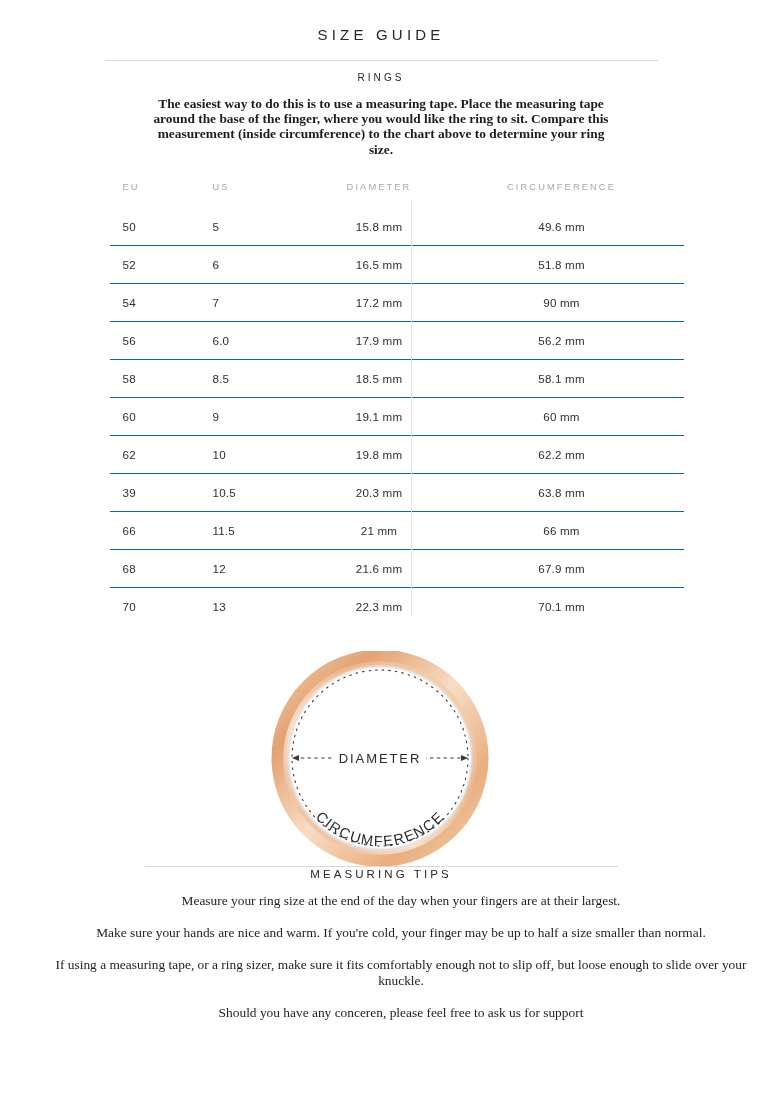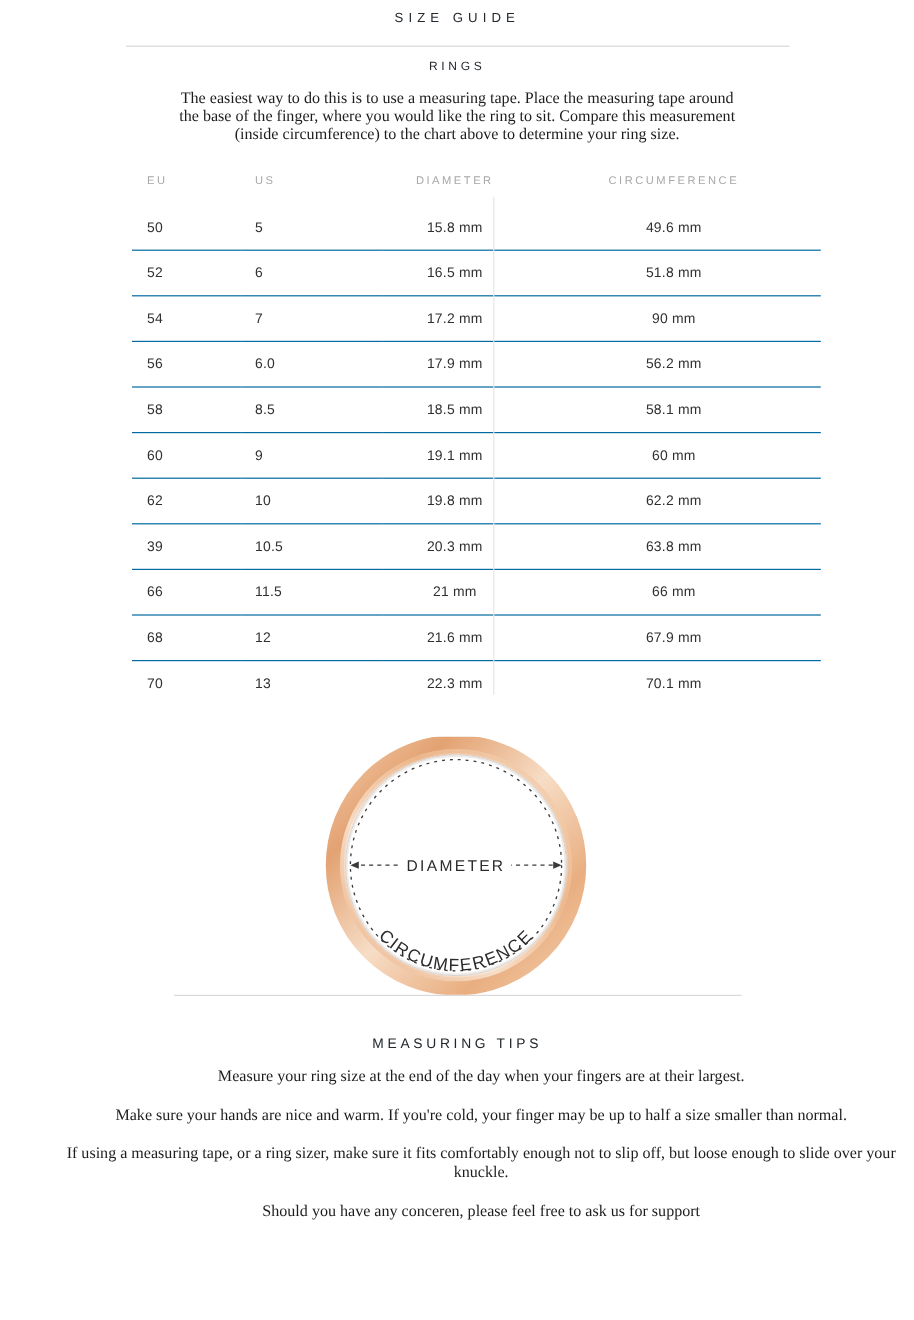--- a/index.html
+++ b/index.html
@@ -13,24 +13,24 @@
     font-family: "Liberation Sans", sans-serif;
     color: #2b2b2b;
     overflow: hidden;
     position: relative;
   }
 
   
   .page-title {
     text-align: center;
     font-family: "Liberation Sans", sans-serif;
-    font-size: 11px;
+    font-size: 15px;
     letter-spacing: 4.2px;
     color: #23282d;
-    padding-top: 9px;
+    padding-top: 26px;
     font-weight: 400;
   }
   .rule-top {
     width: 553px;
     height: 1px;
     background: #d9d9d9;
     margin: 17px auto 0 auto;
   }
   .section-label {
     text-align: center;
@@ -41,20 +41,21 @@
     font-weight: 400;
   }
   .intro {
     font-family: "Liberation Serif", serif;
     font-size: 13.4px;
     line-height: 15.2px;
     color: #1d1d1d;
     text-align: center;
     width: 470px;
     margin: 13px auto 0 auto;
+    font-weight: bold;
   }
 
   
   .size-table {
     width: 543px;
     margin: 24px auto 0 auto;
     position: relative;
     border-collapse: collapse;
   }
   .size-table .vdiv {
@@ -116,21 +117,21 @@
     width: 473px;
     height: 1px;
     background: #d9d9d9;
     margin: 0 auto;
   }
   .tips-label {
     text-align: center;
     font-size: 11.5px;
     letter-spacing: 3.1px;
     color: #23282d;
-    margin-top: 34px;
+    margin-top: 1px;
     font-weight: 400;
   }
   .tips-block {
     font-family: "Liberation Serif", serif;
     font-size: 13.4px;
     line-height: 16px;
     color: #1d1d1d;
     text-align: center;
     margin-top: 13px;
     padding-left: 40px;

